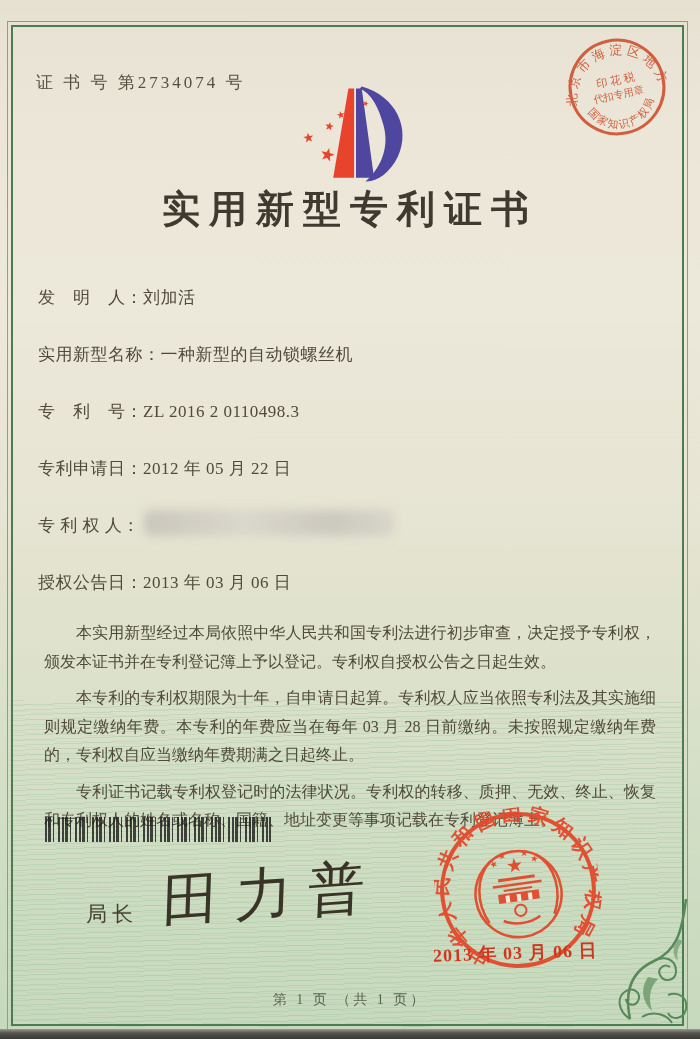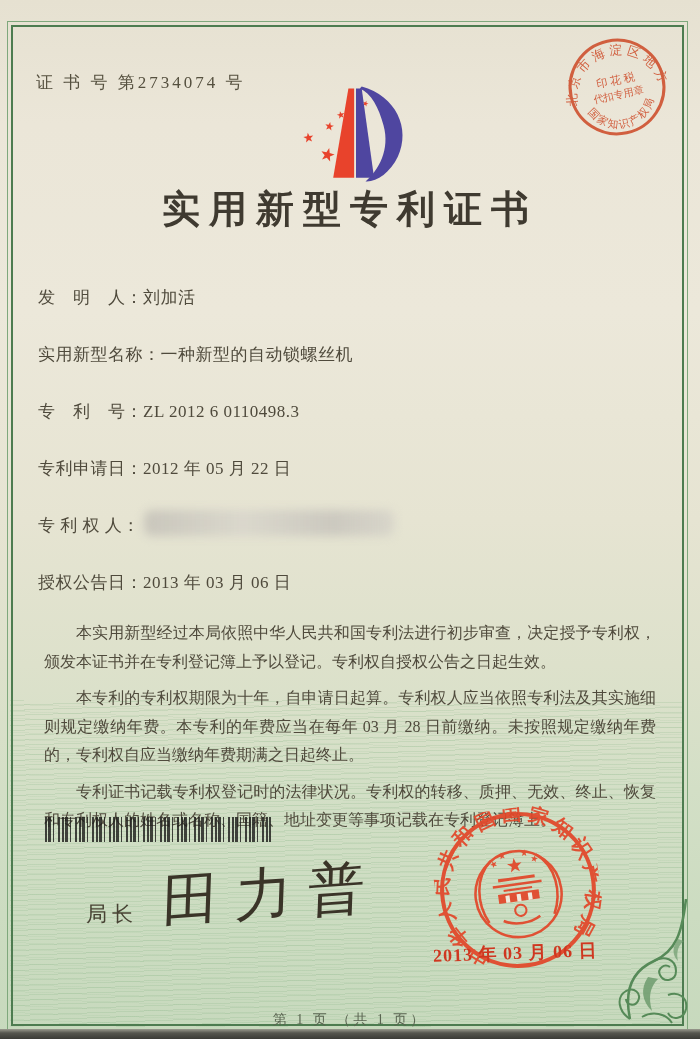--- a/index.html
+++ b/index.html
@@ -93,21 +93,21 @@
     transform:rotate(-8deg); opacity:.93;
   }
   .seal-date {
     position:absolute; left:433px; top:941px;
     font-size:18px; font-weight:600; letter-spacing:1px; color:#cf3720;
     transform:rotate(-2deg); white-space:nowrap;
   }
 
   .footer {
     position:absolute; left:0; top:991px; width:100%;
-    text-align:center; font-size:14px; letter-spacing:3px; color:#596450;margin-top:20px;
+    text-align:center; font-size:14px; letter-spacing:3px; color:#596450;
   }
 
   .flourish { position:absolute; right:10px; bottom:8px; width:100px; height:132px; }
 
   .photo-edge-bottom {
     position:absolute; left:0; right:0; bottom:0; height:10px;
     background:linear-gradient(180deg, #9a9a8e 0%, #55554e 40%, #3a3a36 100%);
   }
 </style>
 </head>
@@ -158,21 +158,21 @@
   <div class="title">实用新型专利证书</div>
 
   <div class="fields">
     <div class="field-row">
       <span>发　明　人：</span><span>刘加活</span>
     </div>
     <div class="field-row">
       <span>实用新型名称：</span><span>一种新型的自动锁螺丝机</span>
     </div>
     <div class="field-row">
-      <span>专　利　号：</span><span>ZL 2012 6 0110498.3</span>
+      <span>专　利　号：</span><span>ZL 2016 2 0110498.3</span>
     </div>
     <div class="field-row">
       <span>专利申请日：</span><span>2012 年 05 月 22 日</span>
     </div>
     <div class="field-row">
       <span>专 利 权 人：</span><span class="blur-redact"></span>
     </div>
     <div class="field-row">
       <span>授权公告日：</span><span>2013 年 03 月 06 日</span>
     </div>

